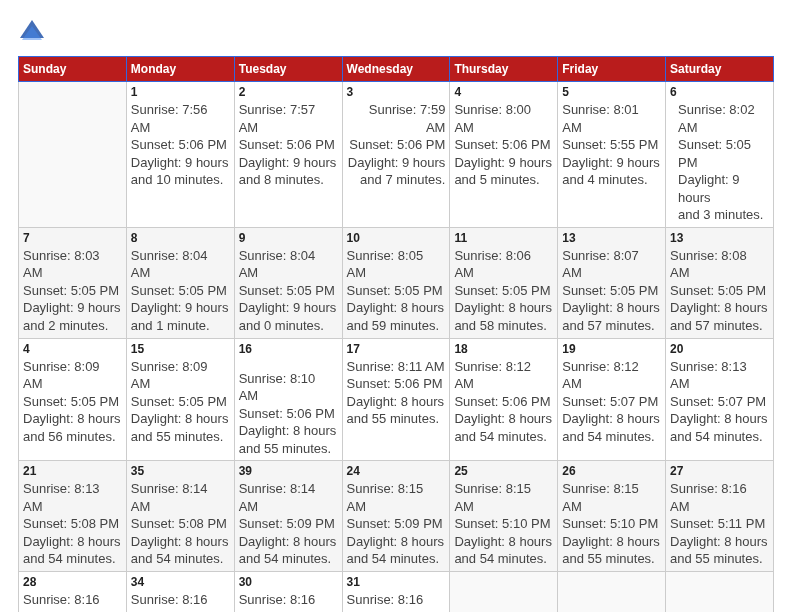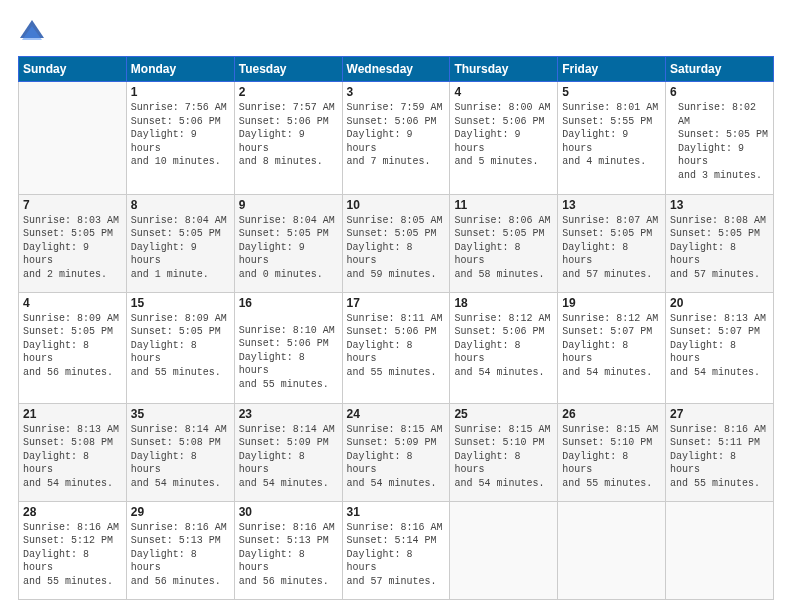--- a/index.html
+++ b/index.html
@@ -61,21 +61,21 @@
       color: #555;
     }
     .calendar {
       flex: 1;
       border: 1px solid #ccc;
       border-collapse: collapse;
       width: 100%;
       table-layout: fixed;
     }
     .calendar thead th {
-      background: #0369a1;
+      background: #b91c1c;
       color: #fff;
       font-size: 12px;
       font-weight: bold;
       padding: 5px 4px;
       text-align: left;
       border: 1px solid #3366dd;
     }
     .calendar tbody td {
       border: 1px solid #ccc;
       vertical-align: top;
@@ -85,24 +85,23 @@
       height: 90px;
     }
     .day-number {
       font-size: 12px;
       font-weight: bold;
       color: #222;
       display: block;
       margin-bottom: 2px;
     }
     .day-info {
-      font-size: 10px;
+      font-size: 13px;
       color: #444;
       line-height: 1.35;
-      font-family: Liberation Mono, monospace;
     }
     .empty-cell {
       background: #f9f9f9;
     }
     .row-shaded td {
       background: #f5f5f5;
     }
   </style>
 </head>
 <body>
@@ -149,21 +148,21 @@
           </td>
           <td>
             <span class="day-number">2</span>
             <div class="day-info" style="white-space: pre-line;">Sunrise: 7:57 AM
 Sunset: 5:06 PM
 Daylight: 9 hours
 and 8 minutes.</div>
           </td>
           <td>
             <span class="day-number">3</span>
-            <div class="day-info" style="white-space: pre-line;">Sunrise: 7:59 AM
+            <div class="day-info" style="white-space: pre-line; text-align: right;">Sunrise: 7:59 AM
 Sunset: 5:06 PM
 Daylight: 9 hours
 and 7 minutes.</div>
           </td>
           <td>
             <span class="day-number">4</span>
             <div class="day-info" style="white-space: pre-line;">Sunrise: 8:00 AM
 Sunset: 5:06 PM
 Daylight: 9 hours
 and 5 minutes.</div>
@@ -294,21 +293,21 @@
 and 54 minutes.</div>
           </td>
           <td>
             <span class="day-number">35</span>
             <div class="day-info" style="white-space: pre-line;">Sunrise: 8:14 AM
 Sunset: 5:08 PM
 Daylight: 8 hours
 and 54 minutes.</div>
           </td>
           <td>
-            <span class="day-number">23</span>
+            <span class="day-number">39</span>
             <div class="day-info" style="white-space: pre-line;">Sunrise: 8:14 AM
 Sunset: 5:09 PM
 Daylight: 8 hours
 and 54 minutes.</div>
           </td>
           <td>
             <span class="day-number">24</span>
             <div class="day-info" style="white-space: pre-line;">Sunrise: 8:15 AM
 Sunset: 5:09 PM
 Daylight: 8 hours
@@ -338,21 +337,21 @@
         </tr>
         <tr>
           <td>
             <span class="day-number">28</span>
             <div class="day-info" style="white-space: pre-line;">Sunrise: 8:16 AM
 Sunset: 5:12 PM
 Daylight: 8 hours
 and 55 minutes.</div>
           </td>
           <td>
-            <span class="day-number">29</span>
+            <span class="day-number">34</span>
             <div class="day-info" style="white-space: pre-line;">Sunrise: 8:16 AM
 Sunset: 5:13 PM
 Daylight: 8 hours
 and 56 minutes.</div>
           </td>
           <td>
             <span class="day-number">30</span>
             <div class="day-info" style="white-space: pre-line;">Sunrise: 8:16 AM
 Sunset: 5:13 PM
 Daylight: 8 hours

